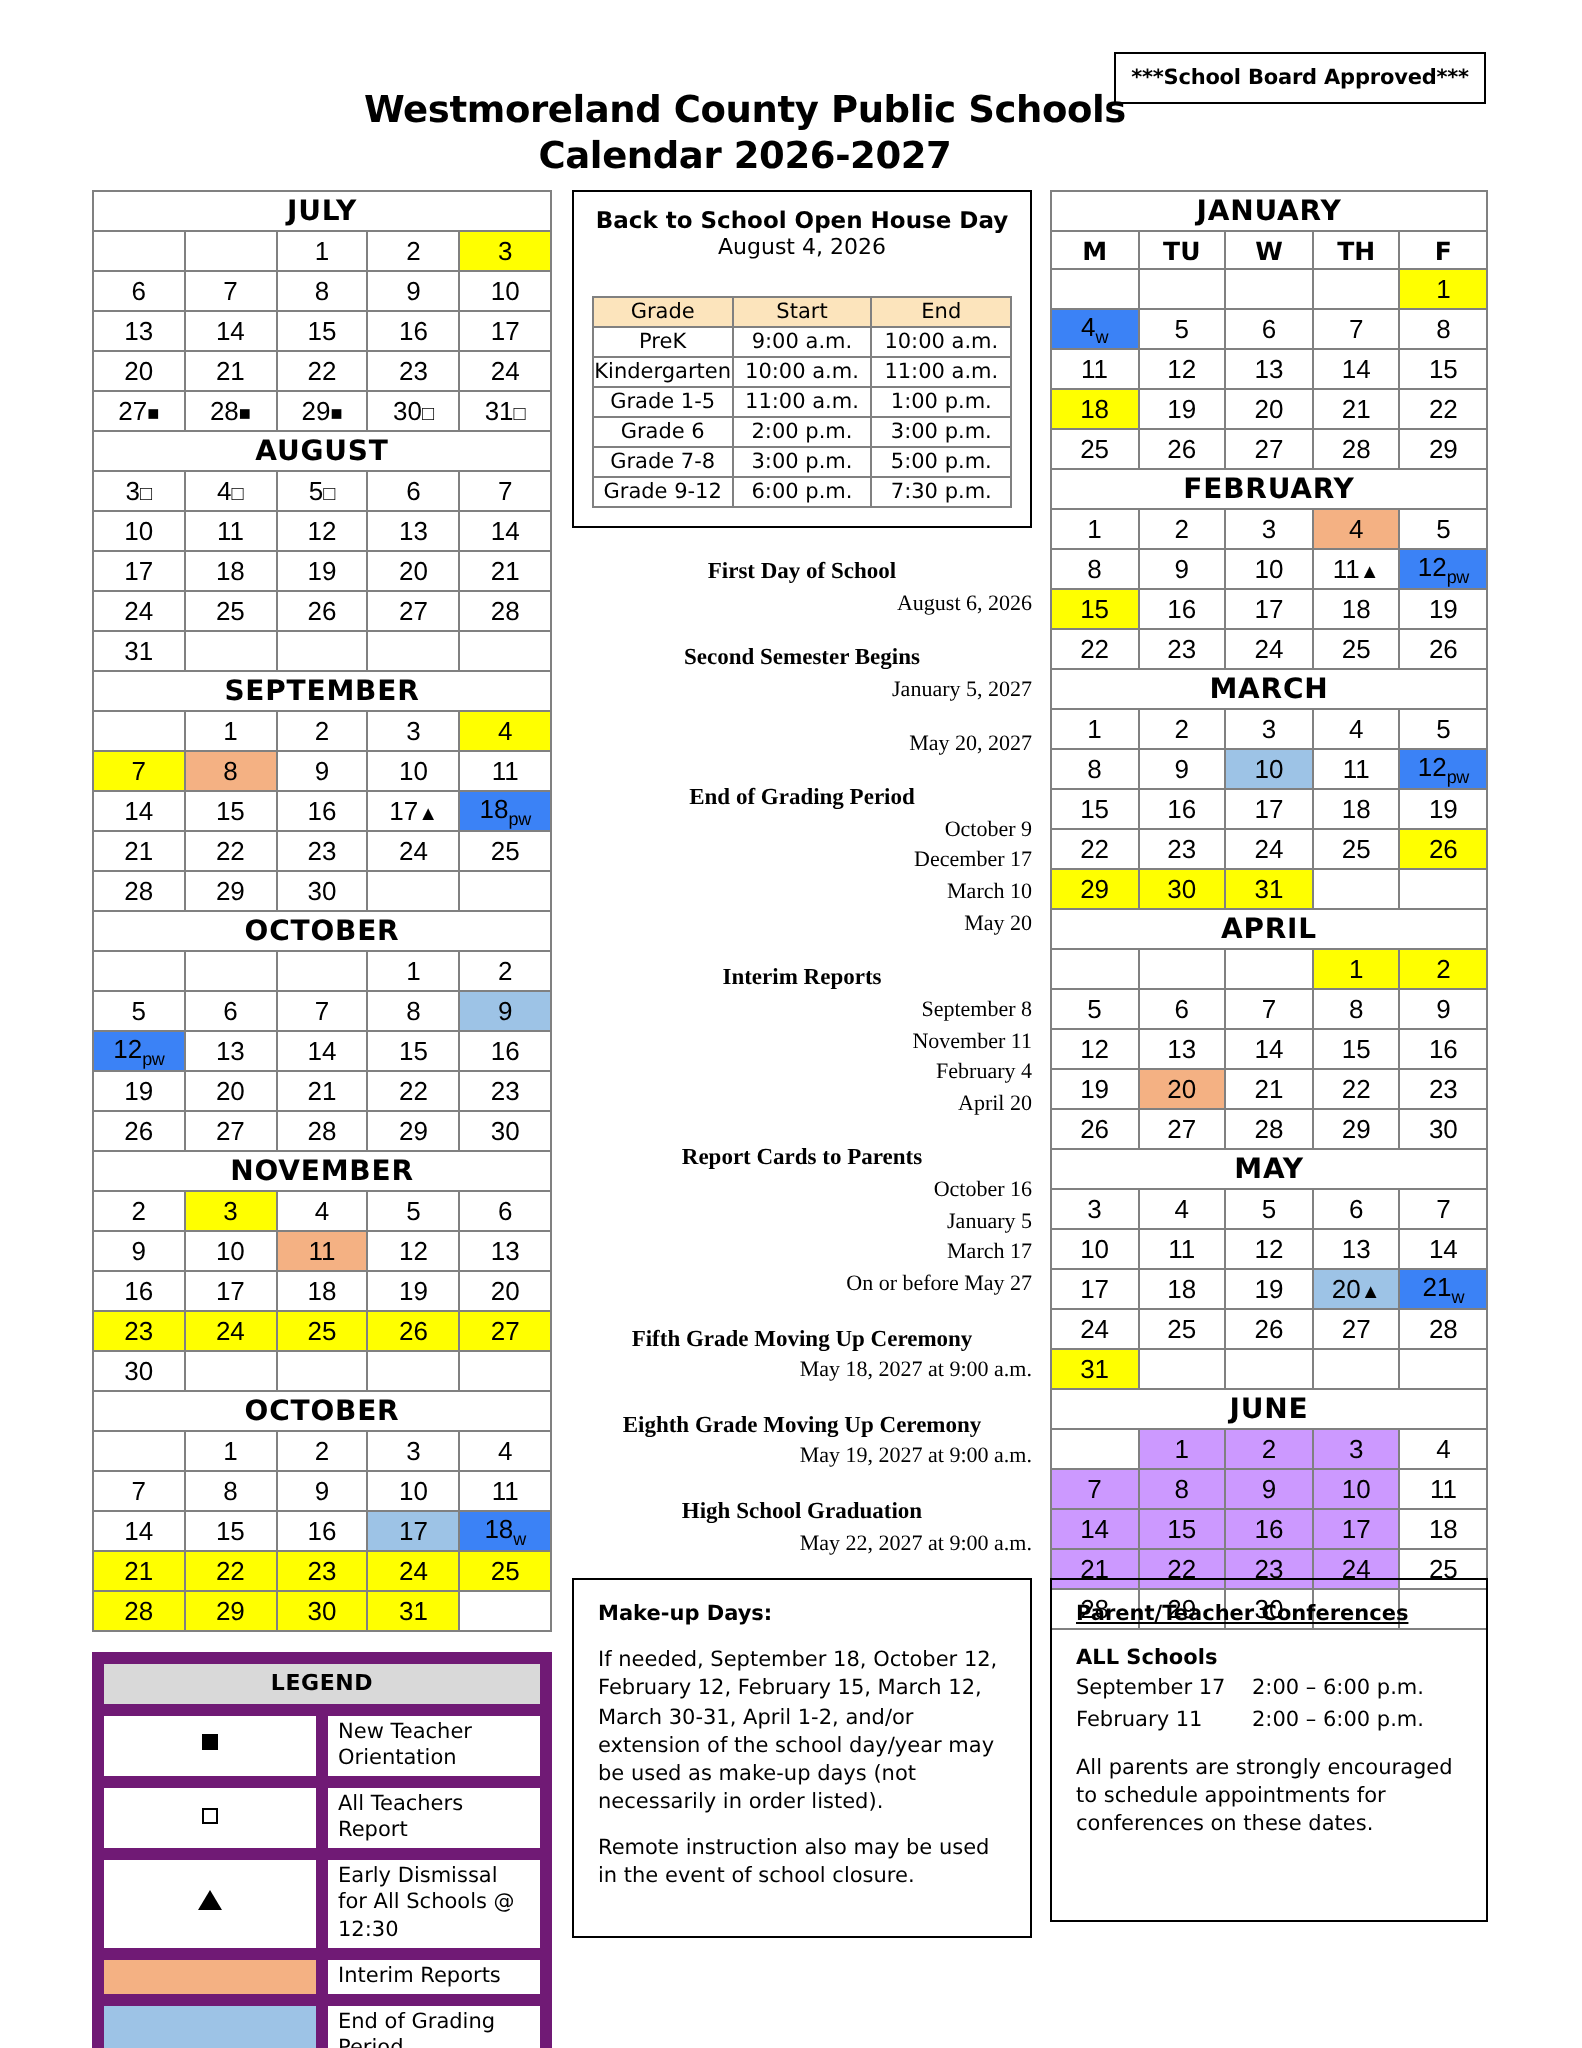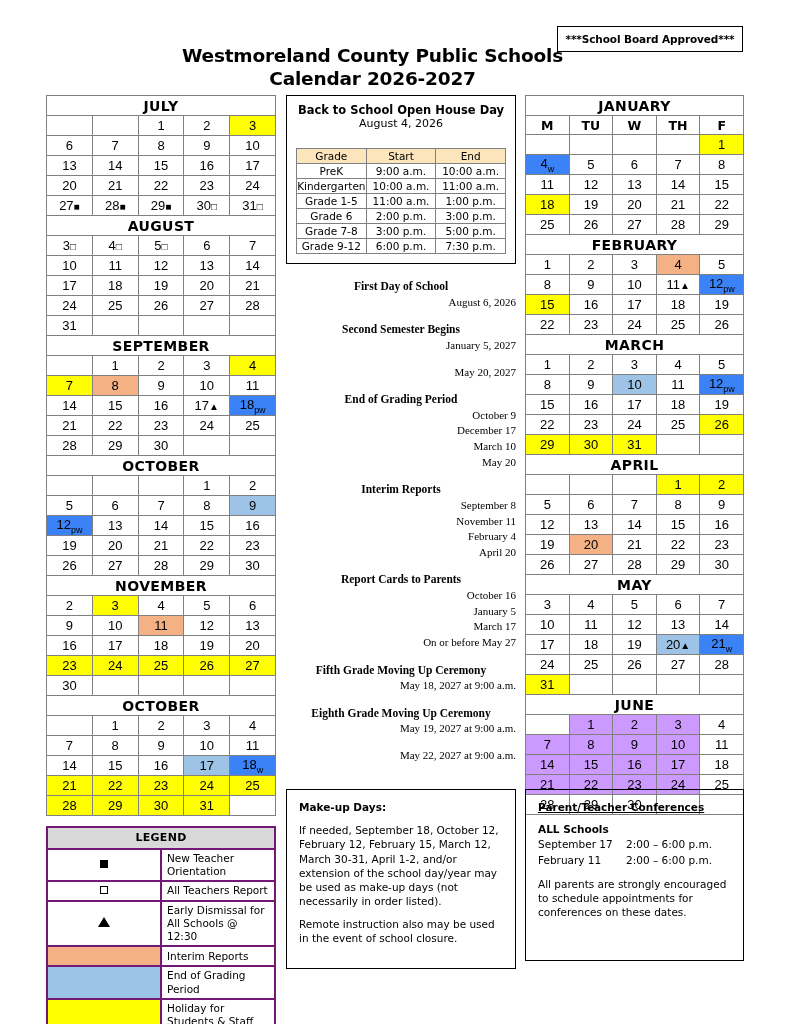--- a/index.html
+++ b/index.html
@@ -88,21 +88,21 @@
   .c-purple { background: #CC99FF; }
 
   
   table.legend {
     border-collapse: collapse;
     width: 100%;
     table-layout: fixed;
     margin-top: 10px;
   }
   table.legend td {
-    border: 2px solid #701a75;
+    border: 6px solid #701a75;
     font-size: 10.5px;
     padding: 2px 5px;
     vertical-align: middle;
     line-height: 1.25;
     font-family: "DejaVu Sans", sans-serif;
   }
   table.legend td.legend-title {
     text-align: center;
     font-weight: bold;
     background: #D9D9D9;
@@ -537,20 +537,21 @@
         </div>
         <div class="kd-group">
           <div class="kd-head">Fifth Grade Moving Up Ceremony</div>
           <div class="kd-line">May 18, 2027 at 9:00 a.m.</div>
         </div>
         <div class="kd-group">
           <div class="kd-head">Eighth Grade Moving Up Ceremony</div>
           <div class="kd-line">May 19, 2027 at 9:00 a.m.</div>
         </div>
         <div class="kd-group">
+          <div class="kd-head">High School Graduation</div>
           <div class="kd-line">May 22, 2027 at 9:00 a.m.</div>
         </div>
       </div>
   </div>
 
   <div class="col" id="col-right">
     <table class="cal">
       <tbody id="tb-right">
           <tr>
             <td class="month" colspan="5">JANUARY</td>

